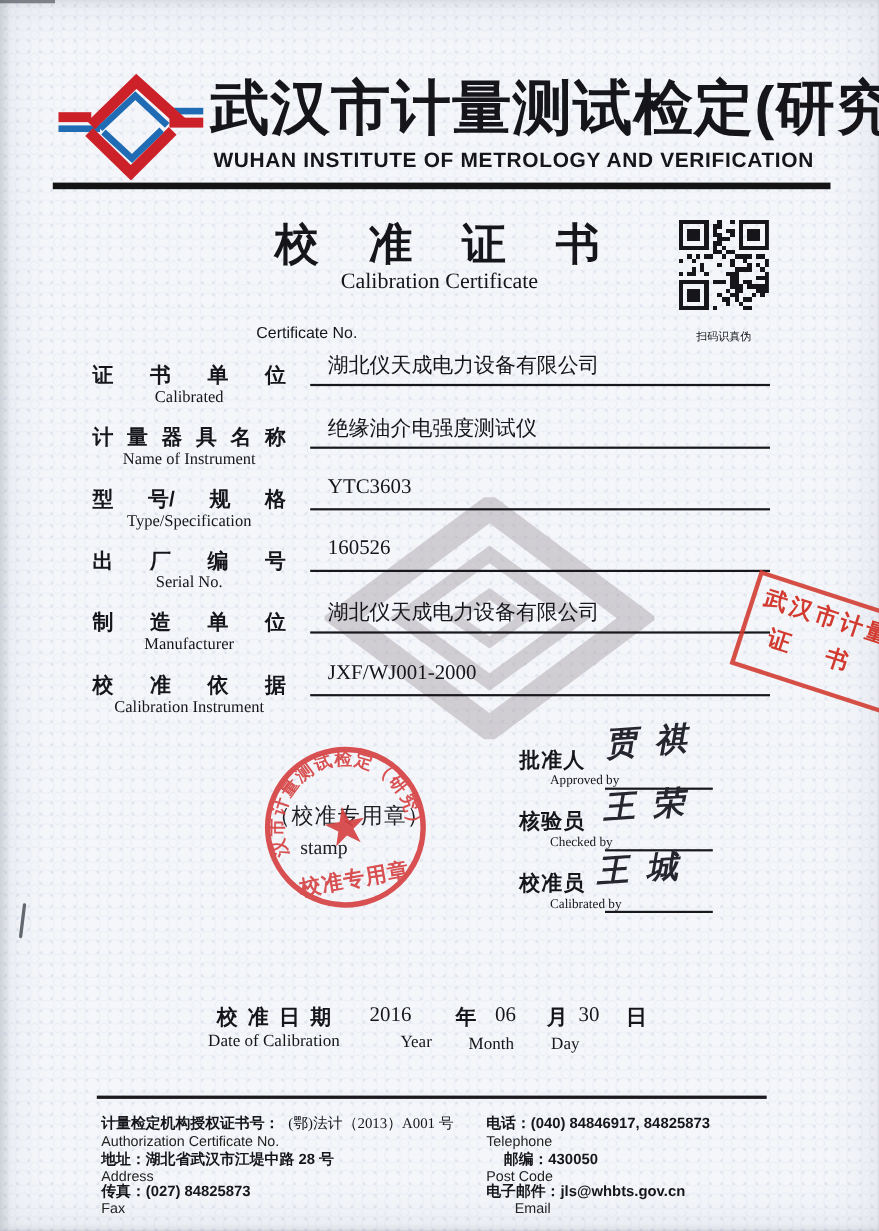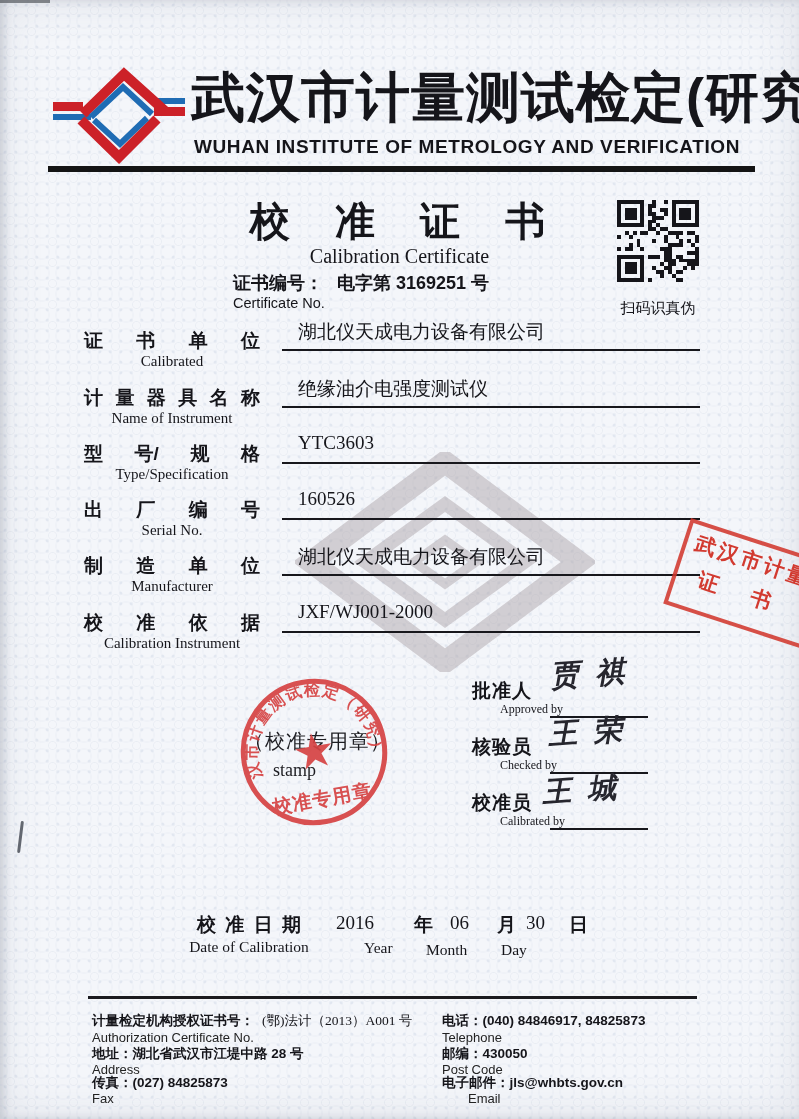--- a/index.html
+++ b/index.html
@@ -26,21 +26,21 @@
 
   
   .cert-title{left:0;top:194px;width:100%;text-align:center;font-size:40px;font-weight:bold;word-spacing:26px;letter-spacing:4px;}
   .cert-title-en{left:0;top:245px;width:100%;text-align:center;font-size:20px;}
   .certno{left:233px;top:271px;font-size:18px;font-weight:600;white-space:nowrap;}
   .certno .v{margin-left:14px;font-weight:600;}
   .certno-en{left:233px;top:295px;font-size:14.5px;}
 
   
   .qr-box{left:617px;top:200px;width:82px;height:82px;}
-  .qr-cap{left:609px;top:299px;width:98px;text-align:center;font-size:15px;}
+  .qr-cap{left:609px;top:299px;width:98px;text-align:center;font-size:10px;}
 
   
   .wm{left:295px;top:452px;width:300px;height:220px;opacity:0.45;z-index:0;}
 
   
   .frow{position:absolute;left:0;width:799px;height:58px;z-index:2;}
   .fcn{position:absolute;left:84px;top:12px;width:176px;font-size:19px;font-weight:bold;}
   .fval{position:absolute;left:298px;top:3px;font-size:19px;font-family:"Liberation Serif",serif;white-space:nowrap;}
   .fline{position:absolute;left:282px;top:33px;width:418px;height:2px;background:#17171c;}
   .fen{position:absolute;left:84px;top:37px;width:176px;text-align:center;font-size:15px;font-family:"Liberation Serif",serif;}
@@ -106,23 +106,20 @@
   <svg class="abs wm" viewBox="0 0 300 220">
     <g fill="none" stroke="#a89fa4">
       <path d="M150 10 L284 110 L150 210 L16 110 Z" stroke-width="22"></path>
       <path d="M150 52 L230 110 L150 168 L70 110 Z" stroke-width="13"></path>
       <path d="M150 88 L181 110 L150 132 L119 110 Z" stroke-width="9"></path>
     </g>
   </svg>
 
   <div class="abs cert-title">校 准 证 书</div>
   <div class="abs cert-title-en serif">Calibration Certificate</div>
-  <div class="abs certno">
-    <span>证书编号：</span><span class="v">电字第 3169251 号</span>
-  </div>
   <div class="abs certno-en">Certificate No.</div>
 
   <svg class="abs qr-box" viewBox="0 0 21 21" shape-rendering="crispEdges" fill="#15151a">
     <g id="qr-g">
         <rect x="0" y="0" width="1" height="1"></rect>
         <rect x="1" y="0" width="1" height="1"></rect>
         <rect x="2" y="0" width="1" height="1"></rect>
         <rect x="3" y="0" width="1" height="1"></rect>
         <rect x="4" y="0" width="1" height="1"></rect>
         <rect x="5" y="0" width="1" height="1"></rect>
@@ -454,20 +451,20 @@
     <span>计量检定机构授权证书号：</span><span class="fo-val">(鄂)法计（2013）A001 号</span>
   </div>
   <div class="abs fo-en" style="left:92px;top:1030px">Authorization Certificate No.</div>
   <div class="abs fo-cn" style="left:92px;top:1045px">地址：湖北省武汉市江堤中路 28 号</div>
   <div class="abs fo-en" style="left:92px;top:1062px">Address</div>
   <div class="abs fo-cn" style="left:92px;top:1074px">传真：(027) 84825873</div>
   <div class="abs fo-en" style="left:92px;top:1091px">Fax</div>
 
   <div class="abs fo-cn" style="left:442px;top:1012px">电话：(040) 84846917, 84825873</div>
   <div class="abs fo-en" style="left:442px;top:1030px">Telephone</div>
-  <div class="abs fo-cn" style="left:442px;top:1045px">邮编：430050</div>
+  <div class="abs fo-cn" style="left:458px;top:1045px">邮编：430050</div>
   <div class="abs fo-en" style="left:442px;top:1062px">Post Code</div>
   <div class="abs fo-cn" style="left:442px;top:1074px">电子邮件：jls@whbts.gov.cn</div>
   <div class="abs fo-en" style="left:468px;top:1091px">Email</div>
 
   <div class="abs pageno">共 3 页 第 1 页</div>
 
 </div>
 
 </body></html>

